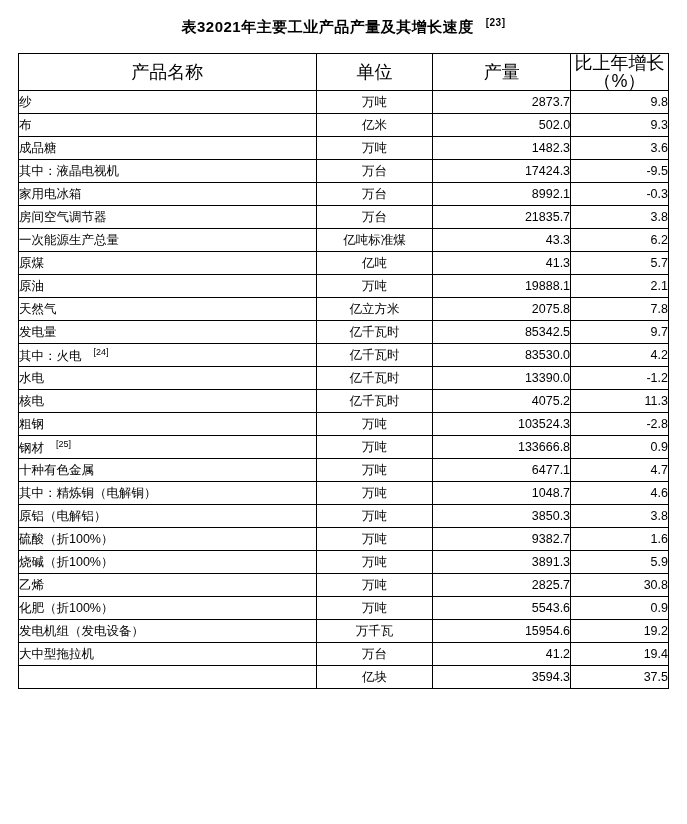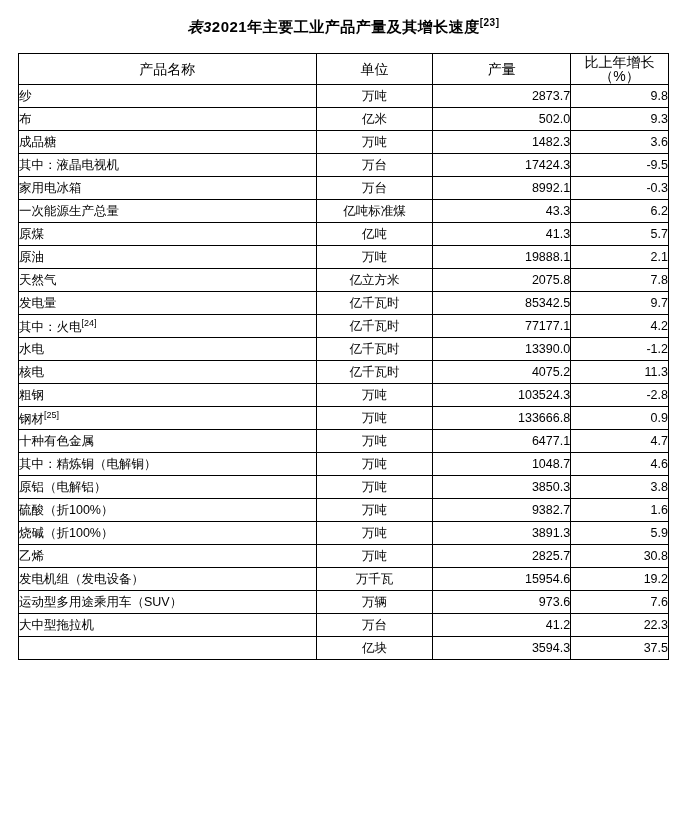--- a/index.html
+++ b/index.html
@@ -28,40 +28,39 @@
     padding-top: 17px;
     padding-bottom: 16px;
     letter-spacing: 0.5px;
   }
   .title .sup {
     font-size: 10px;
     vertical-align: super;
     font-weight: bold;
   }
   .title .num {
-    font-style: italic;
   }
   table.data {
     border-collapse: collapse;
     width: 651px;
     margin: 0 auto;
     font-size: 12.5px;
   }
   table.data th, table.data td {
     border: 1px solid #000000;
     padding: 0;
     font-weight: normal;
     line-height: 1.0;
     height: 22px;
     vertical-align: middle;
   }
   table.data thead th {
     text-align: center;
     height: 30px;
-    font-size: 14px;
+    font-size: 18px;
   }
   col.c-name { width: 298px; }
   col.c-unit { width: 117px; }
   col.c-out  { width: 138px; }
   col.c-grow { width: 98px; }
 
   td.name {
     text-align: left;
     padding-left: 8px;
     white-space: nowrap;
@@ -72,20 +71,21 @@
   }
   td.num {
     text-align: right;
     padding-right: 12px;
   }
   .ind1 { padding-left: 30px; }
   .ind2 { padding-left: 76px; }
   .sup {
     font-size: 9px;
     vertical-align: super;
+    margin-left: 12px;
   }
 </style>
 </head>
 <body>
 
 <div class="page">
 
   <div class="title">
     <span class="num">表3</span><span>2021年主要工业产品产量及其增长速度</span><span class="sup">[23]</span>
   </div>
@@ -130,20 +130,26 @@
           <td class="num">17424.3</td>
           <td class="num">-9.5</td>
         </tr>
         <tr>
           <td class="name"><span>家用电冰箱</span></td>
           <td class="unit">万台</td>
           <td class="num">8992.1</td>
           <td class="num">-0.3</td>
         </tr>
         <tr>
+          <td class="name"><span>房间空气调节器</span></td>
+          <td class="unit">万台</td>
+          <td class="num">21835.7</td>
+          <td class="num">3.8</td>
+        </tr>
+        <tr>
           <td class="name"><span>一次能源生产总量</span></td>
           <td class="unit">亿吨标准煤</td>
           <td class="num">43.3</td>
           <td class="num">6.2</td>
         </tr>
         <tr>
           <td class="name"><span>原煤</span></td>
           <td class="unit">亿吨</td>
           <td class="num">41.3</td>
           <td class="num">5.7</td>
@@ -162,21 +168,21 @@
         </tr>
         <tr>
           <td class="name"><span>发电量</span></td>
           <td class="unit">亿千瓦时</td>
           <td class="num">85342.5</td>
           <td class="num">9.7</td>
         </tr>
         <tr>
           <td class="name ind1"><span>其中：火电</span><span class="sup">[24]</span></td>
           <td class="unit">亿千瓦时</td>
-          <td class="num">77177.1</td>
+          <td class="num">83530.0</td>
           <td class="num">4.2</td>
         </tr>
         <tr>
           <td class="name ind2"><span>水电</span></td>
           <td class="unit">亿千瓦时</td>
           <td class="num">13390.0</td>
           <td class="num">-1.2</td>
         </tr>
         <tr>
           <td class="name ind2"><span>核电</span></td>
@@ -224,38 +230,38 @@
           <td class="name"><span>烧碱（折100%）</span></td>
           <td class="unit">万吨</td>
           <td class="num">3891.3</td>
           <td class="num">5.9</td>
         </tr>
         <tr>
           <td class="name"><span>乙烯</span></td>
           <td class="unit">万吨</td>
           <td class="num">2825.7</td>
           <td class="num">30.8</td>
+        </tr>
+        <tr>
+          <td class="name"><span>化肥（折100%）</span></td>
+          <td class="unit">万吨</td>
+          <td class="num">5543.6</td>
+          <td class="num">0.9</td>
         </tr>
         <tr>
           <td class="name"><span>发电机组（发电设备）</span></td>
           <td class="unit">万千瓦</td>
           <td class="num">15954.6</td>
           <td class="num">19.2</td>
         </tr>
         <tr>
-          <td class="name ind2"><span>运动型多用途乘用车（SUV）</span></td>
-          <td class="unit">万辆</td>
-          <td class="num">973.6</td>
-          <td class="num">7.6</td>
-        </tr>
-        <tr>
           <td class="name"><span>大中型拖拉机</span></td>
           <td class="unit">万台</td>
           <td class="num">41.2</td>
-          <td class="num">22.3</td>
+          <td class="num">19.4</td>
         </tr>
         <tr>
           <td class="name"></td>
           <td class="unit">亿块</td>
           <td class="num">3594.3</td>
           <td class="num">37.5</td>
         </tr>
       </tbody>
   </table>
 

